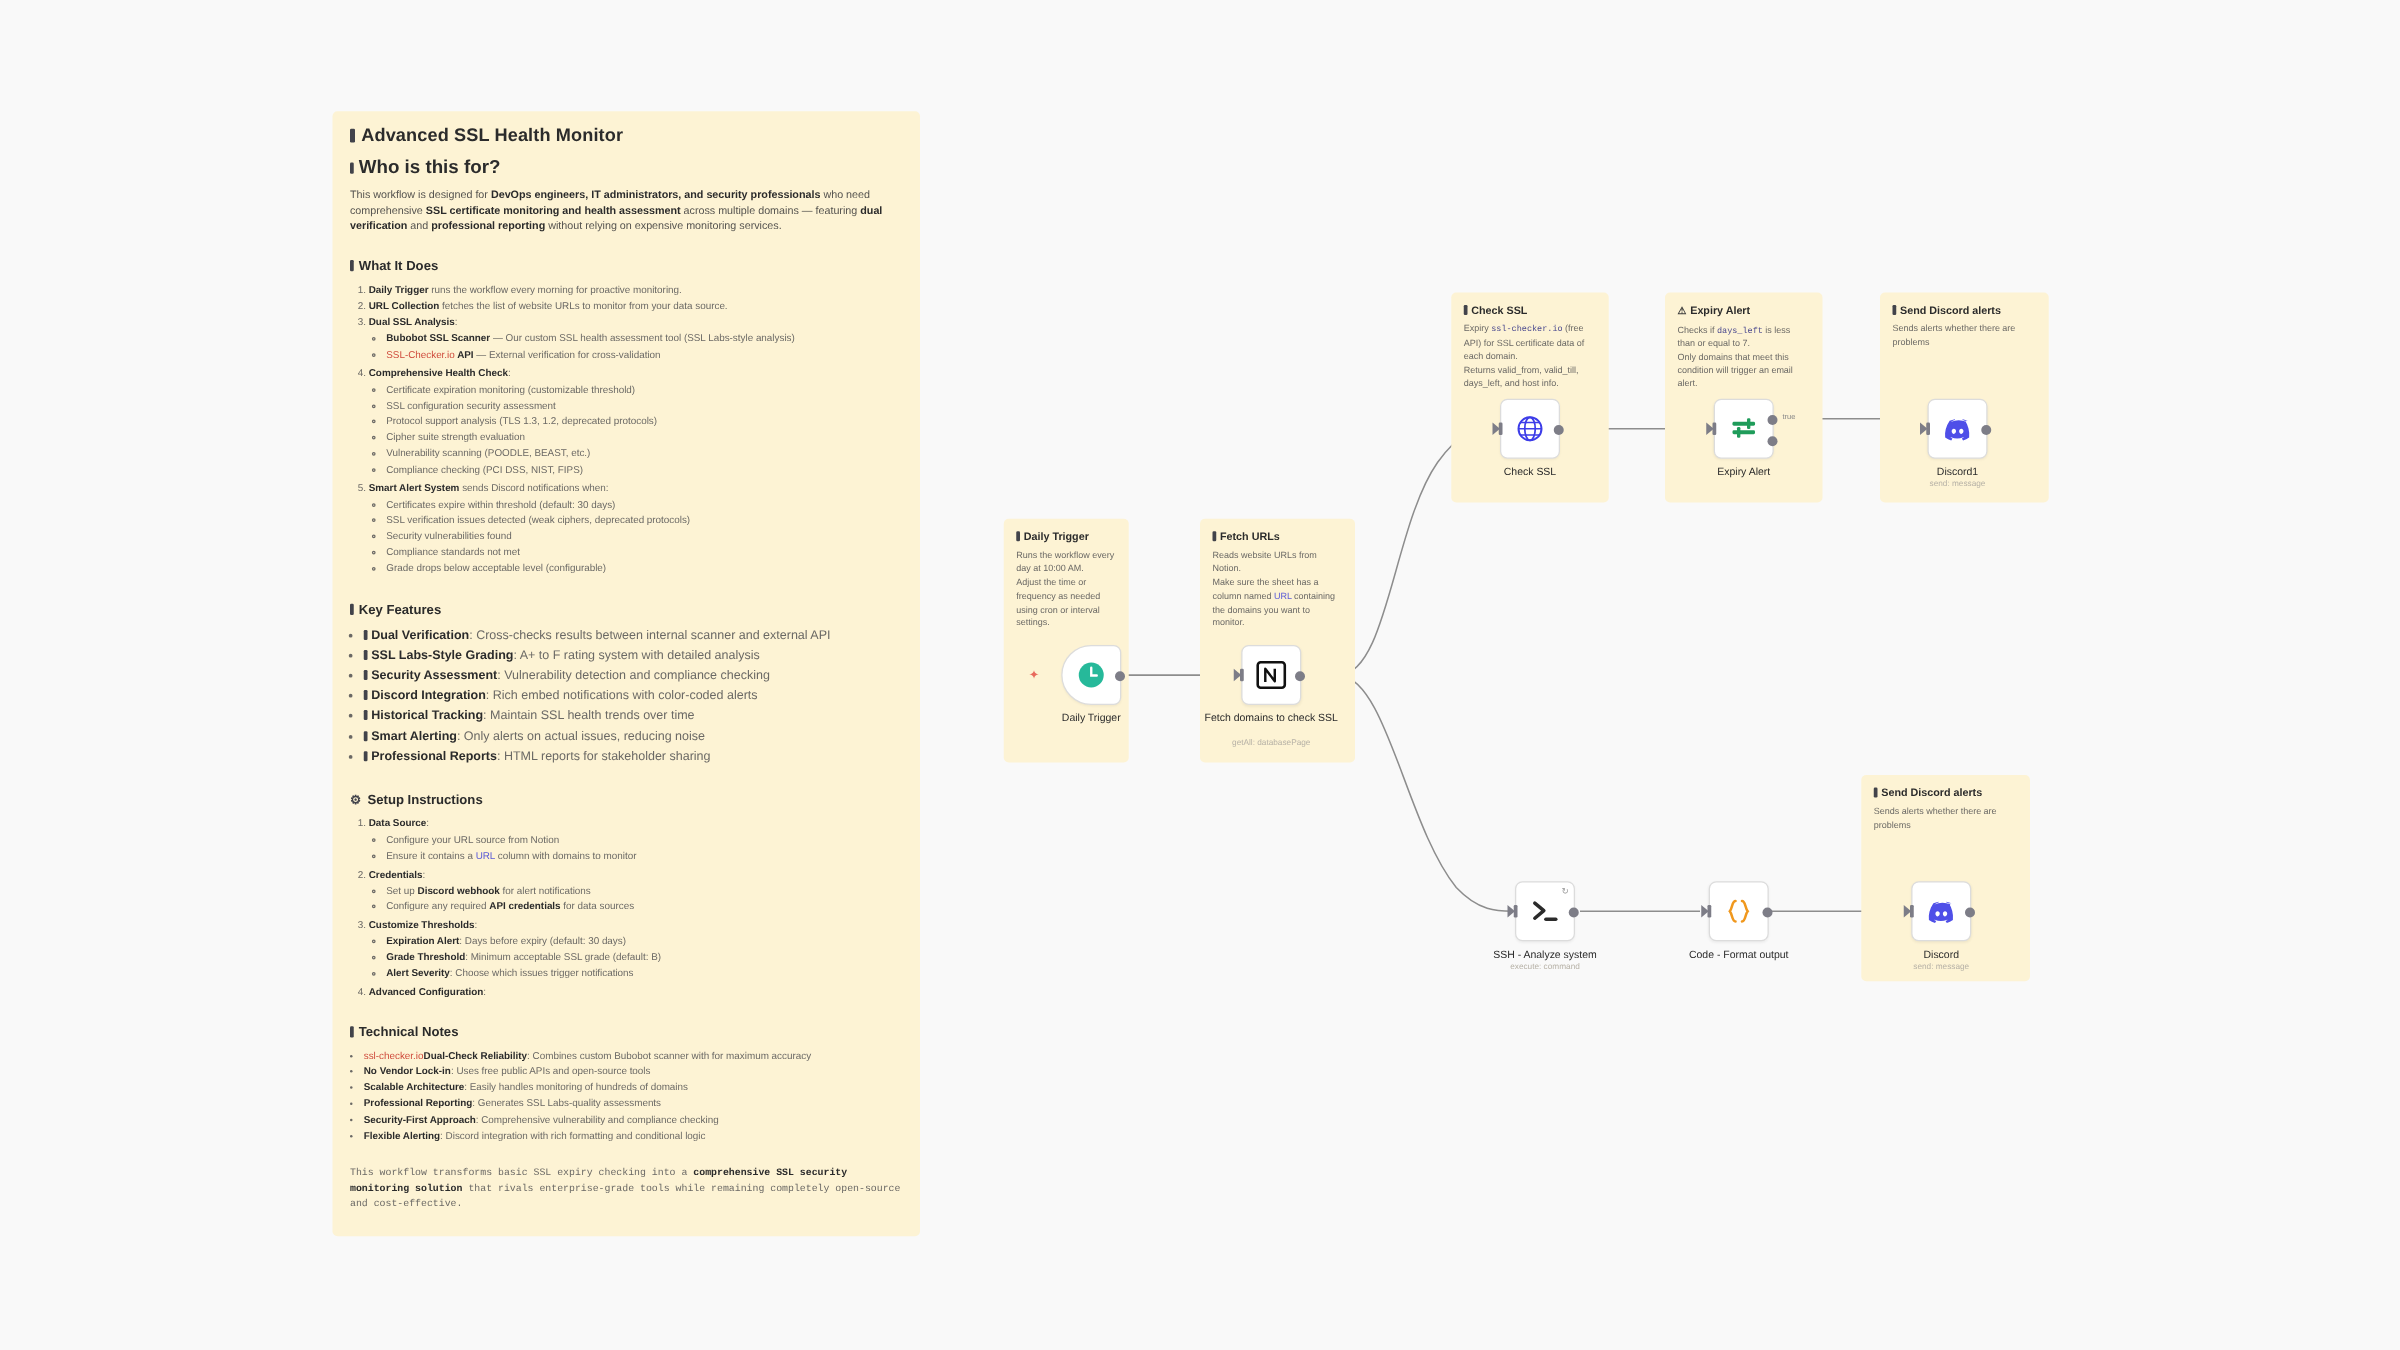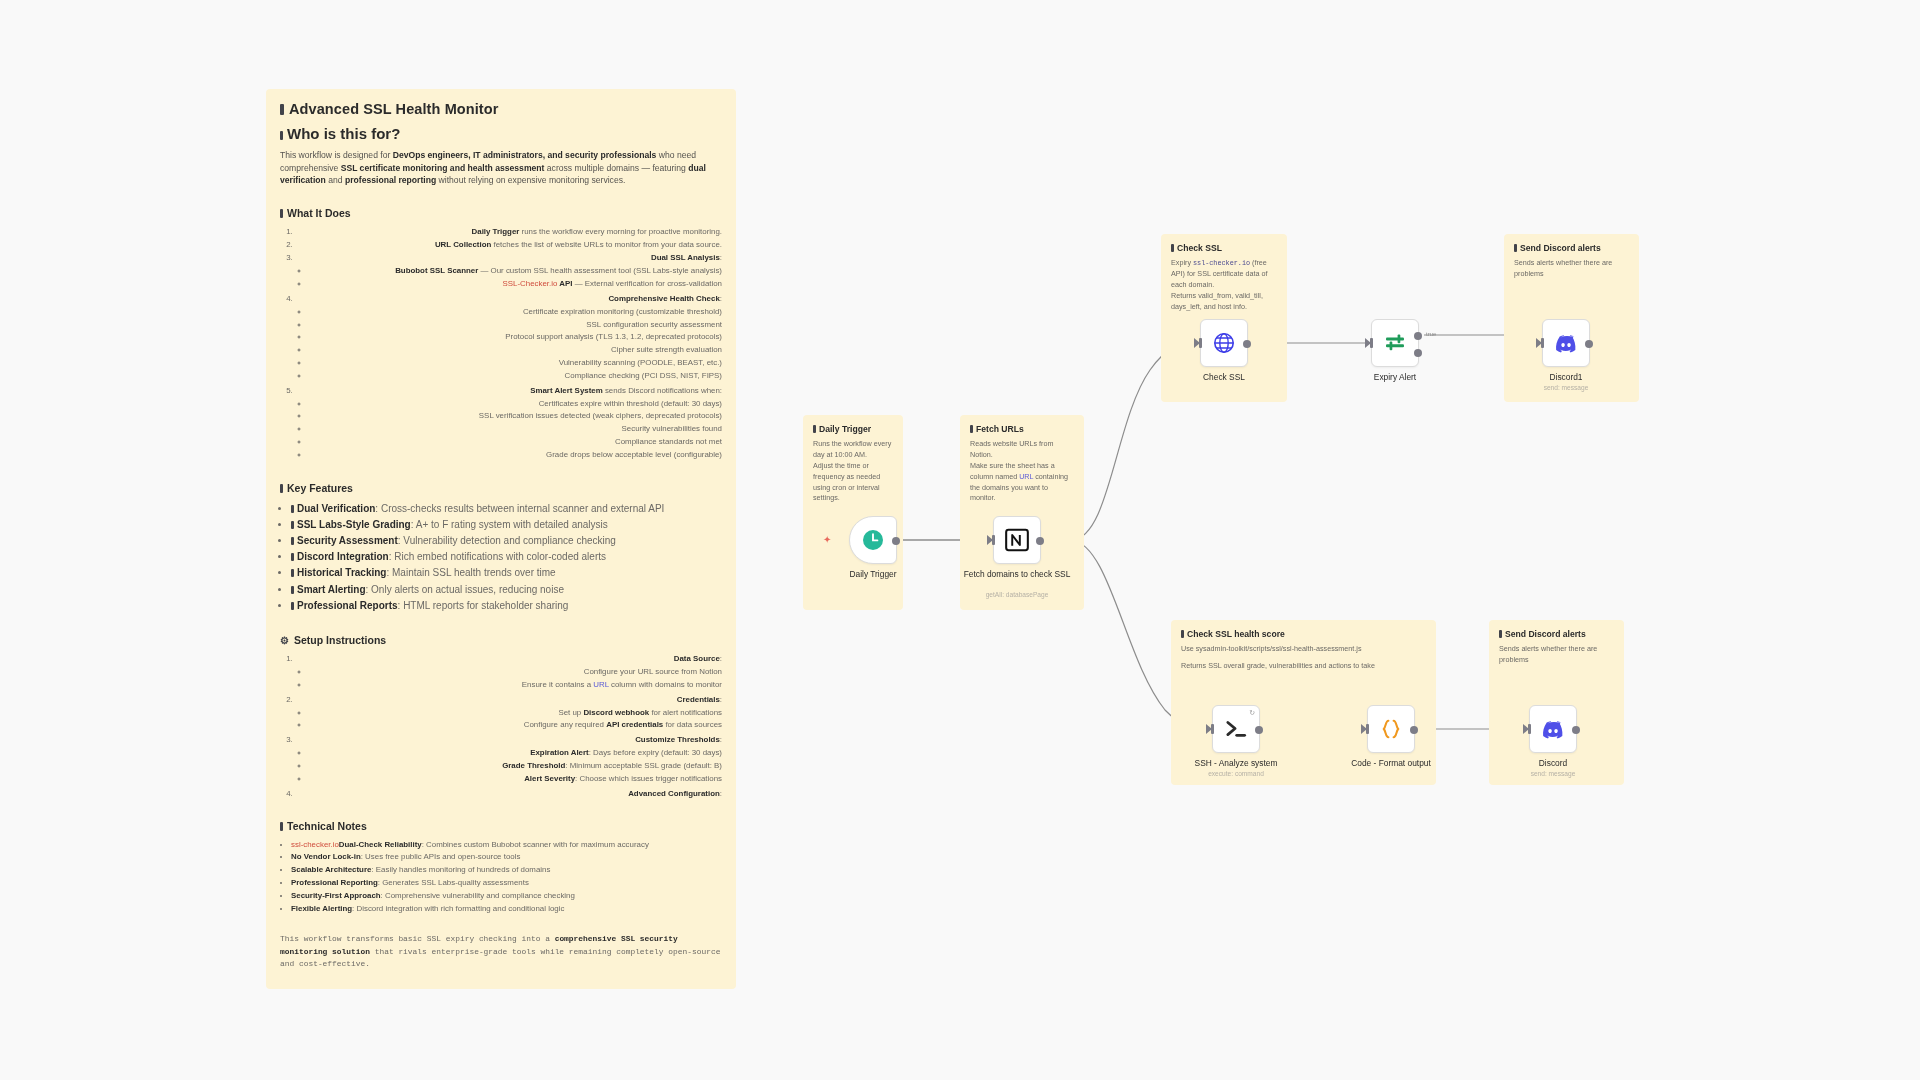--- a/index.html
+++ b/index.html
@@ -40,21 +40,21 @@
   #doc-note h3{
     font-size:10.5px;font-weight:600;margin:20px 0 7px 0;color:#2b2b2b;
   }
   #doc-note p.lead{
     font-size:8.6px;line-height:1.48;margin:0;color:#55534f;
   }
   #doc-note p.lead b{color:#2b2b2b;font-weight:700;}
   .gearsym{font-size:10px;margin-right:5px;color:#42434a;}
 
   ol.lvl1{margin:0;padding-left:15px;font-size:7.9px;line-height:1.52;color:#6b6965;}
-  ol.lvl1>li{margin-bottom:1px;text-align:right;}
+  ol.lvl1>li{margin-bottom:1px;}
   ol.lvl1>li>b, ol.lvl1>li>span.k{color:#2b2b2b;font-weight:700;}
   ul.lvl2{margin:1px 0 2px 0;padding-left:14px;list-style:circle;font-size:7.9px;line-height:1.62;color:#6b6965;}
   ul.lvl2 b{color:#2b2b2b;font-weight:700;}
   ul.feat{margin:0;padding-left:11px;list-style:disc;font-size:10px;line-height:1.62;color:#6b6965;}
   ul.feat b{color:#2b2b2b;font-weight:700;}
   ul.notes{margin:0;padding-left:11px;list-style:disc;font-size:7.9px;line-height:1.62;color:#6b6965;}
   ul.notes b{color:#2b2b2b;font-weight:700;}
   .lnk{color:#cf4b3c;}
   .lnk-b{color:#5b5bd6;}
   .closing{font-size:7.9px;line-height:1.55;color:#6b6965;margin:18px 0 0 0;font-family:Liberation Mono, monospace;}
@@ -198,31 +198,31 @@
     <div class="wbody"><span style="white-space:pre-line;">Reads website URLs from Notion.
 Make sure the sheet has a column named </span><span class="lnk-b">URL</span><span> containing the domains you want to monitor.</span></div>
   </div>
 
   <div class="wsticky" style="left:1161px;top:234px;width:126px;height:168px;">
     <div class="wtitle"><span class="bar tiny"></span><span>Check SSL</span></div>
     <div class="wbody"><span>Expiry </span><span class="code">ssl-checker.io</span><span style="white-space:pre-line;"> (free API) for SSL certificate data of each domain.
 Returns valid_from, valid_till, days_left, and host info.</span></div>
   </div>
 
+  <div class="wsticky" style="left:1332px;top:234px;width:126px;height:168px;">
+    <div class="wtitle"><span class="warnsym">⚠</span><span>Expiry Alert</span></div>
+    <div class="wbody"><span>Checks if </span><span class="code">days_left</span><span style="white-space:pre-line;"> is less than or equal to 7.
+Only domains that meet this condition will trigger an email alert.</span></div>
+  </div>
 
   <div class="wsticky" style="left:1504px;top:234px;width:135px;height:168px;">
     <div class="wtitle"><span class="bar tiny"></span><span>Send Discord alerts</span></div>
     <div class="wbody">Sends alerts whether there are problems</div>
   </div>
 
-  <div class="wsticky" style="left:1171px;top:620px;width:265px;height:165px;">
-    <div class="wtitle"><span class="bar tiny"></span><span>Check SSL health score</span></div>
-    <div class="wbody" style="margin-bottom:6px;">Use sysadmin-toolkit/scripts/ssl/ssl-health-assessment.js</div>
-    <div class="wbody">Returns SSL overall grade, vulnerabilities and actions to take</div>
-  </div>
 
   <div class="wsticky" style="left:1489px;top:620px;width:135px;height:165px;">
     <div class="wtitle"><span class="bar tiny"></span><span>Send Discord alerts</span></div>
     <div class="wbody">Sends alerts whether there are problems</div>
   </div>
 
   <div class="node trigger" style="left:849px;top:516px;">
     <span class="boltsym" style="left:-27px;top:17px;">✦</span>
     <svg width="24" height="24" viewBox="0 0 24 24">
       <circle cx="12" cy="12" r="10" fill="#26b99a"></circle>

